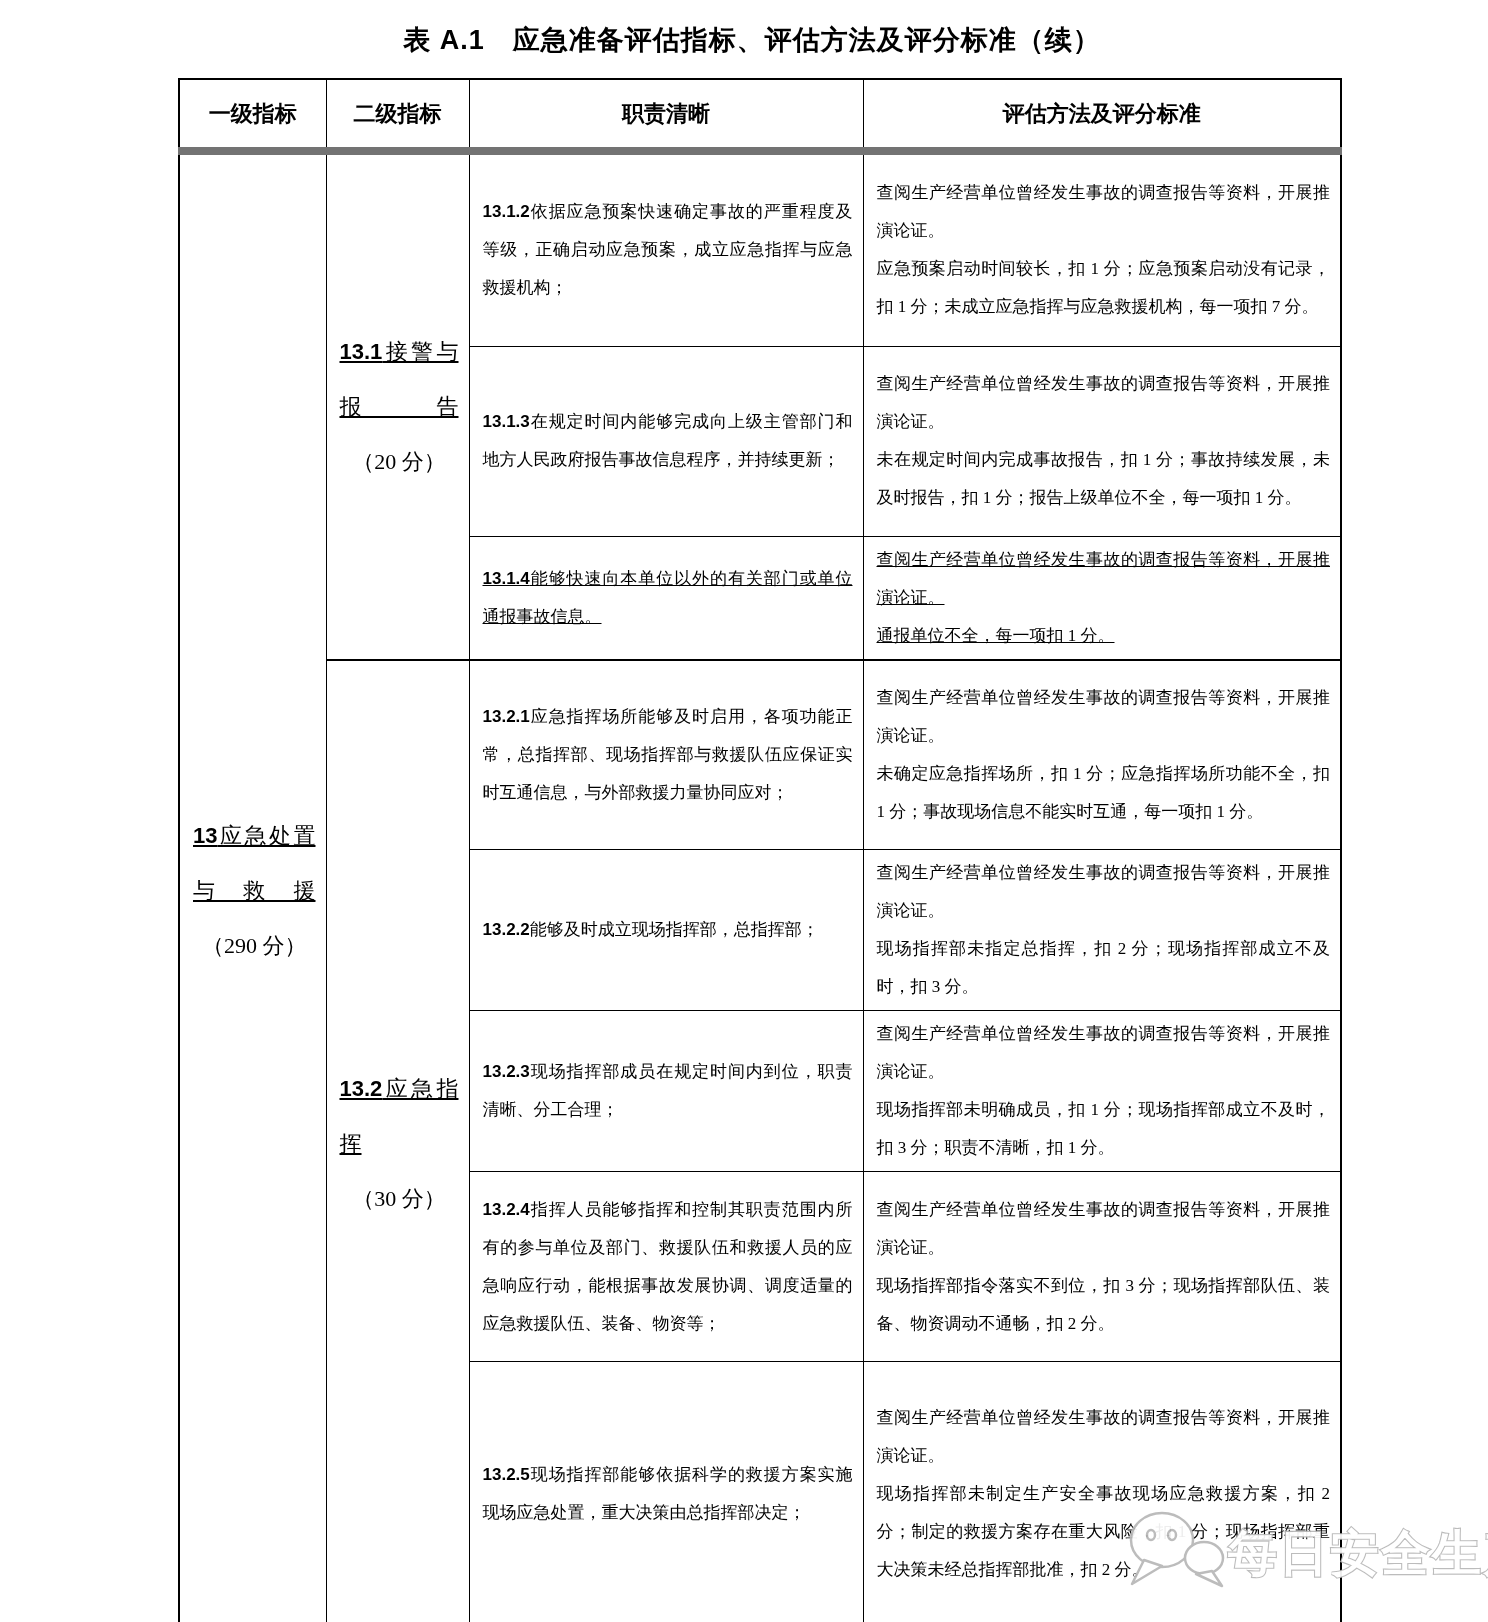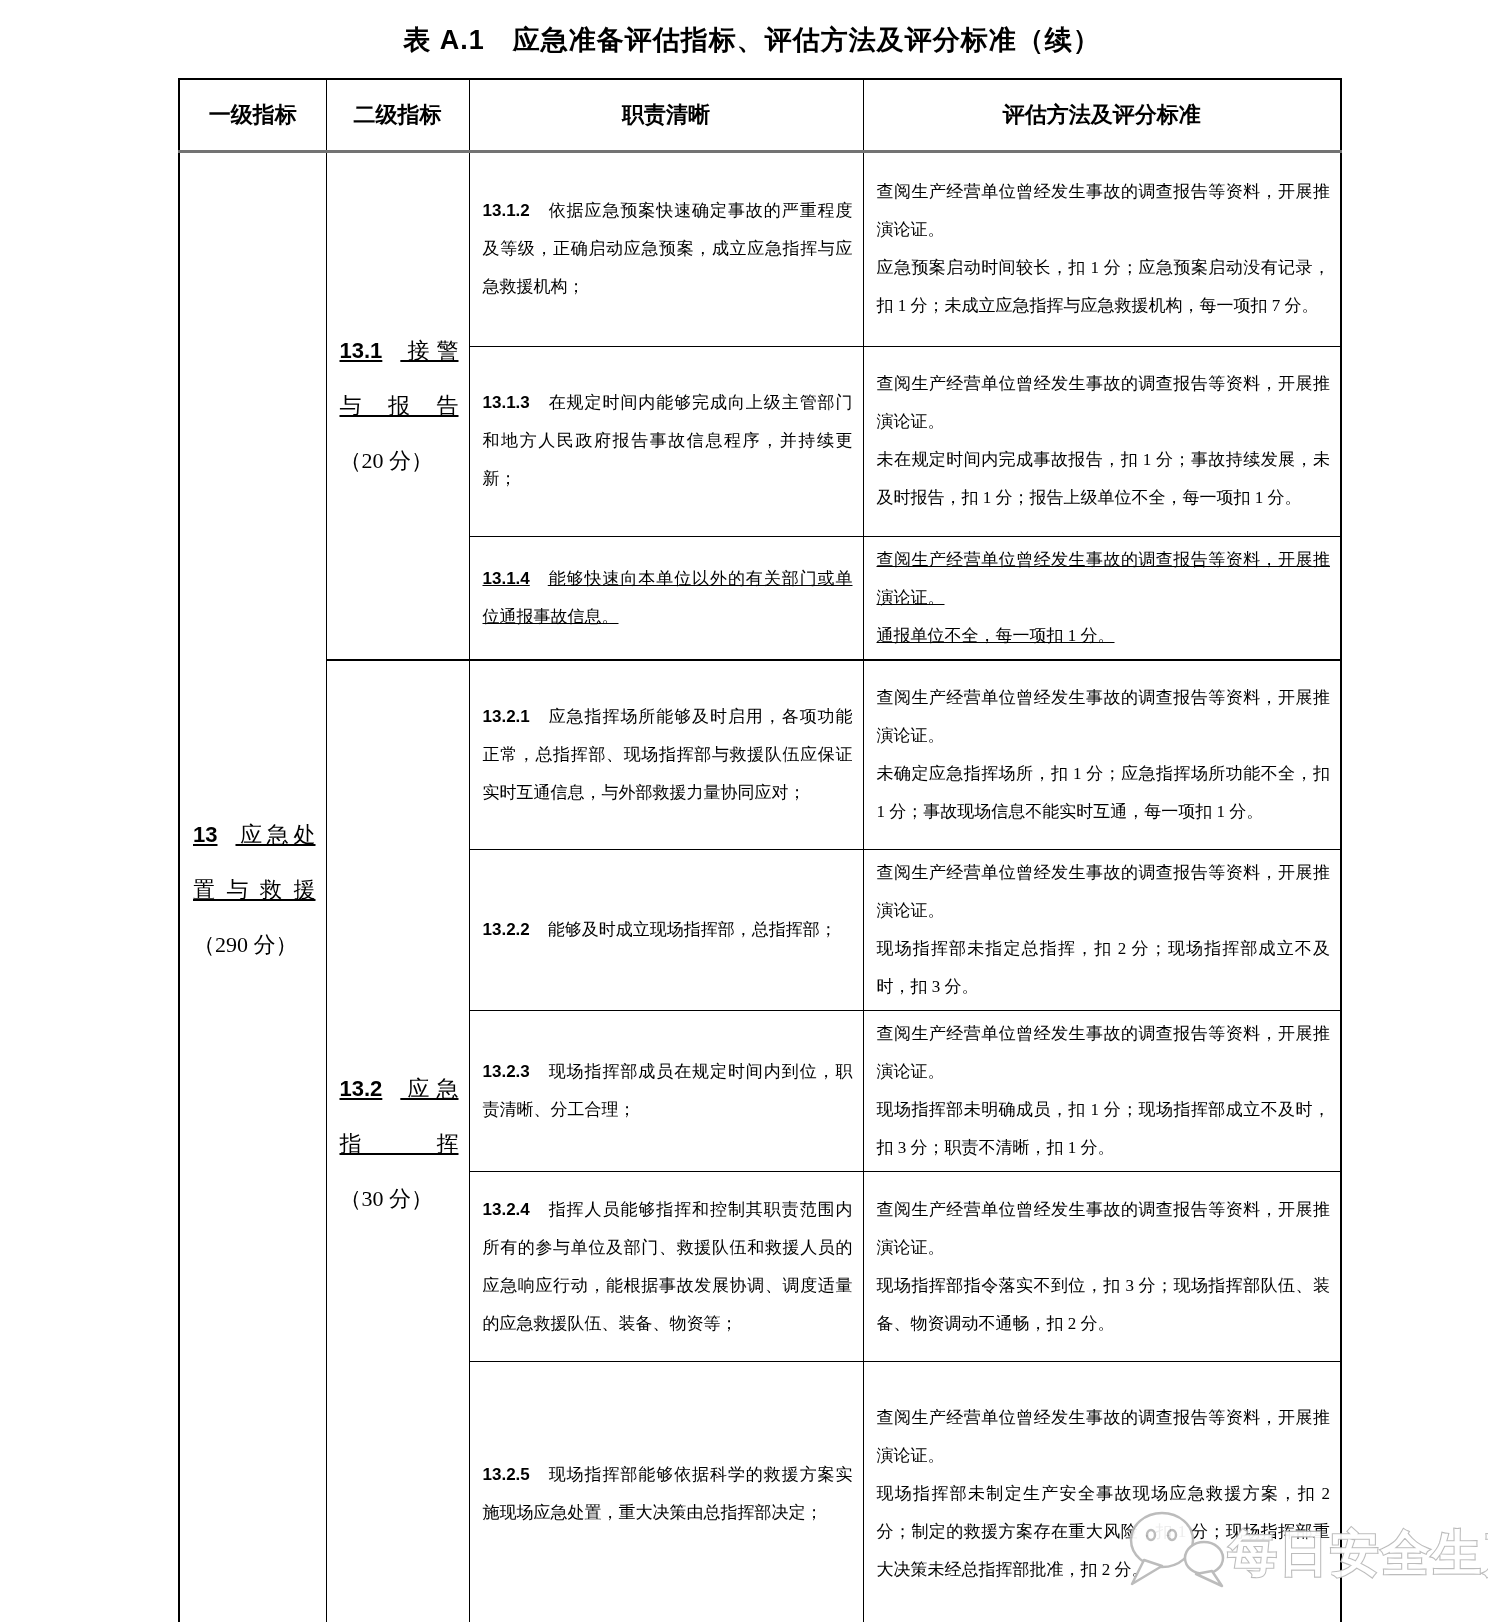--- a/index.html
+++ b/index.html
@@ -31,44 +31,44 @@
     vertical-align:middle;
     padding:4px 10px 4px 13px;
     box-sizing:border-box;
   }
   .eval-table thead th{
     height:72px;
     text-align:center;
     font-family:"Liberation Sans","DejaVu Sans",sans-serif;
     font-weight:bold;
     font-size:22px;
-    border-bottom:3px solid #737373;
+    border-bottom:8px solid #737373;
     padding:4px;
     margin-top:40px;
   }
   tr.r1{height:195px;} tr.r2{height:190px;} tr.r3{height:112px;text-decoration:underline;}
   tr.r4{height:190px;} tr.r5{height:155px;} tr.r6{height:155px;}
   tr.r7{height:190px;} tr.r8{height:265px;}
   tr.r4 td{border-top:2px solid #000;}
   .ind-cell{
     font-size:22px;
     line-height:55px;
     padding:4px 8px 4px 12px;
   }
   .ind-flow{
     text-align:justify;
     text-justify:inter-character;
     text-align-last:justify;
     text-decoration:underline;
   }
-  .score{text-align:left;}
+  .score{text-align:center;}
   .num{
     font-family:"Liberation Sans","DejaVu Sans",sans-serif;
     font-weight:bold;
-    margin-right:18px;
+    margin-right:0;
   }
   .c3,.c4{
     font-size:17px;
     line-height:38px;
   }
   .c3 p,.c4 p{
     margin:0;
     text-align:justify;
     text-justify:inter-character;
   }

